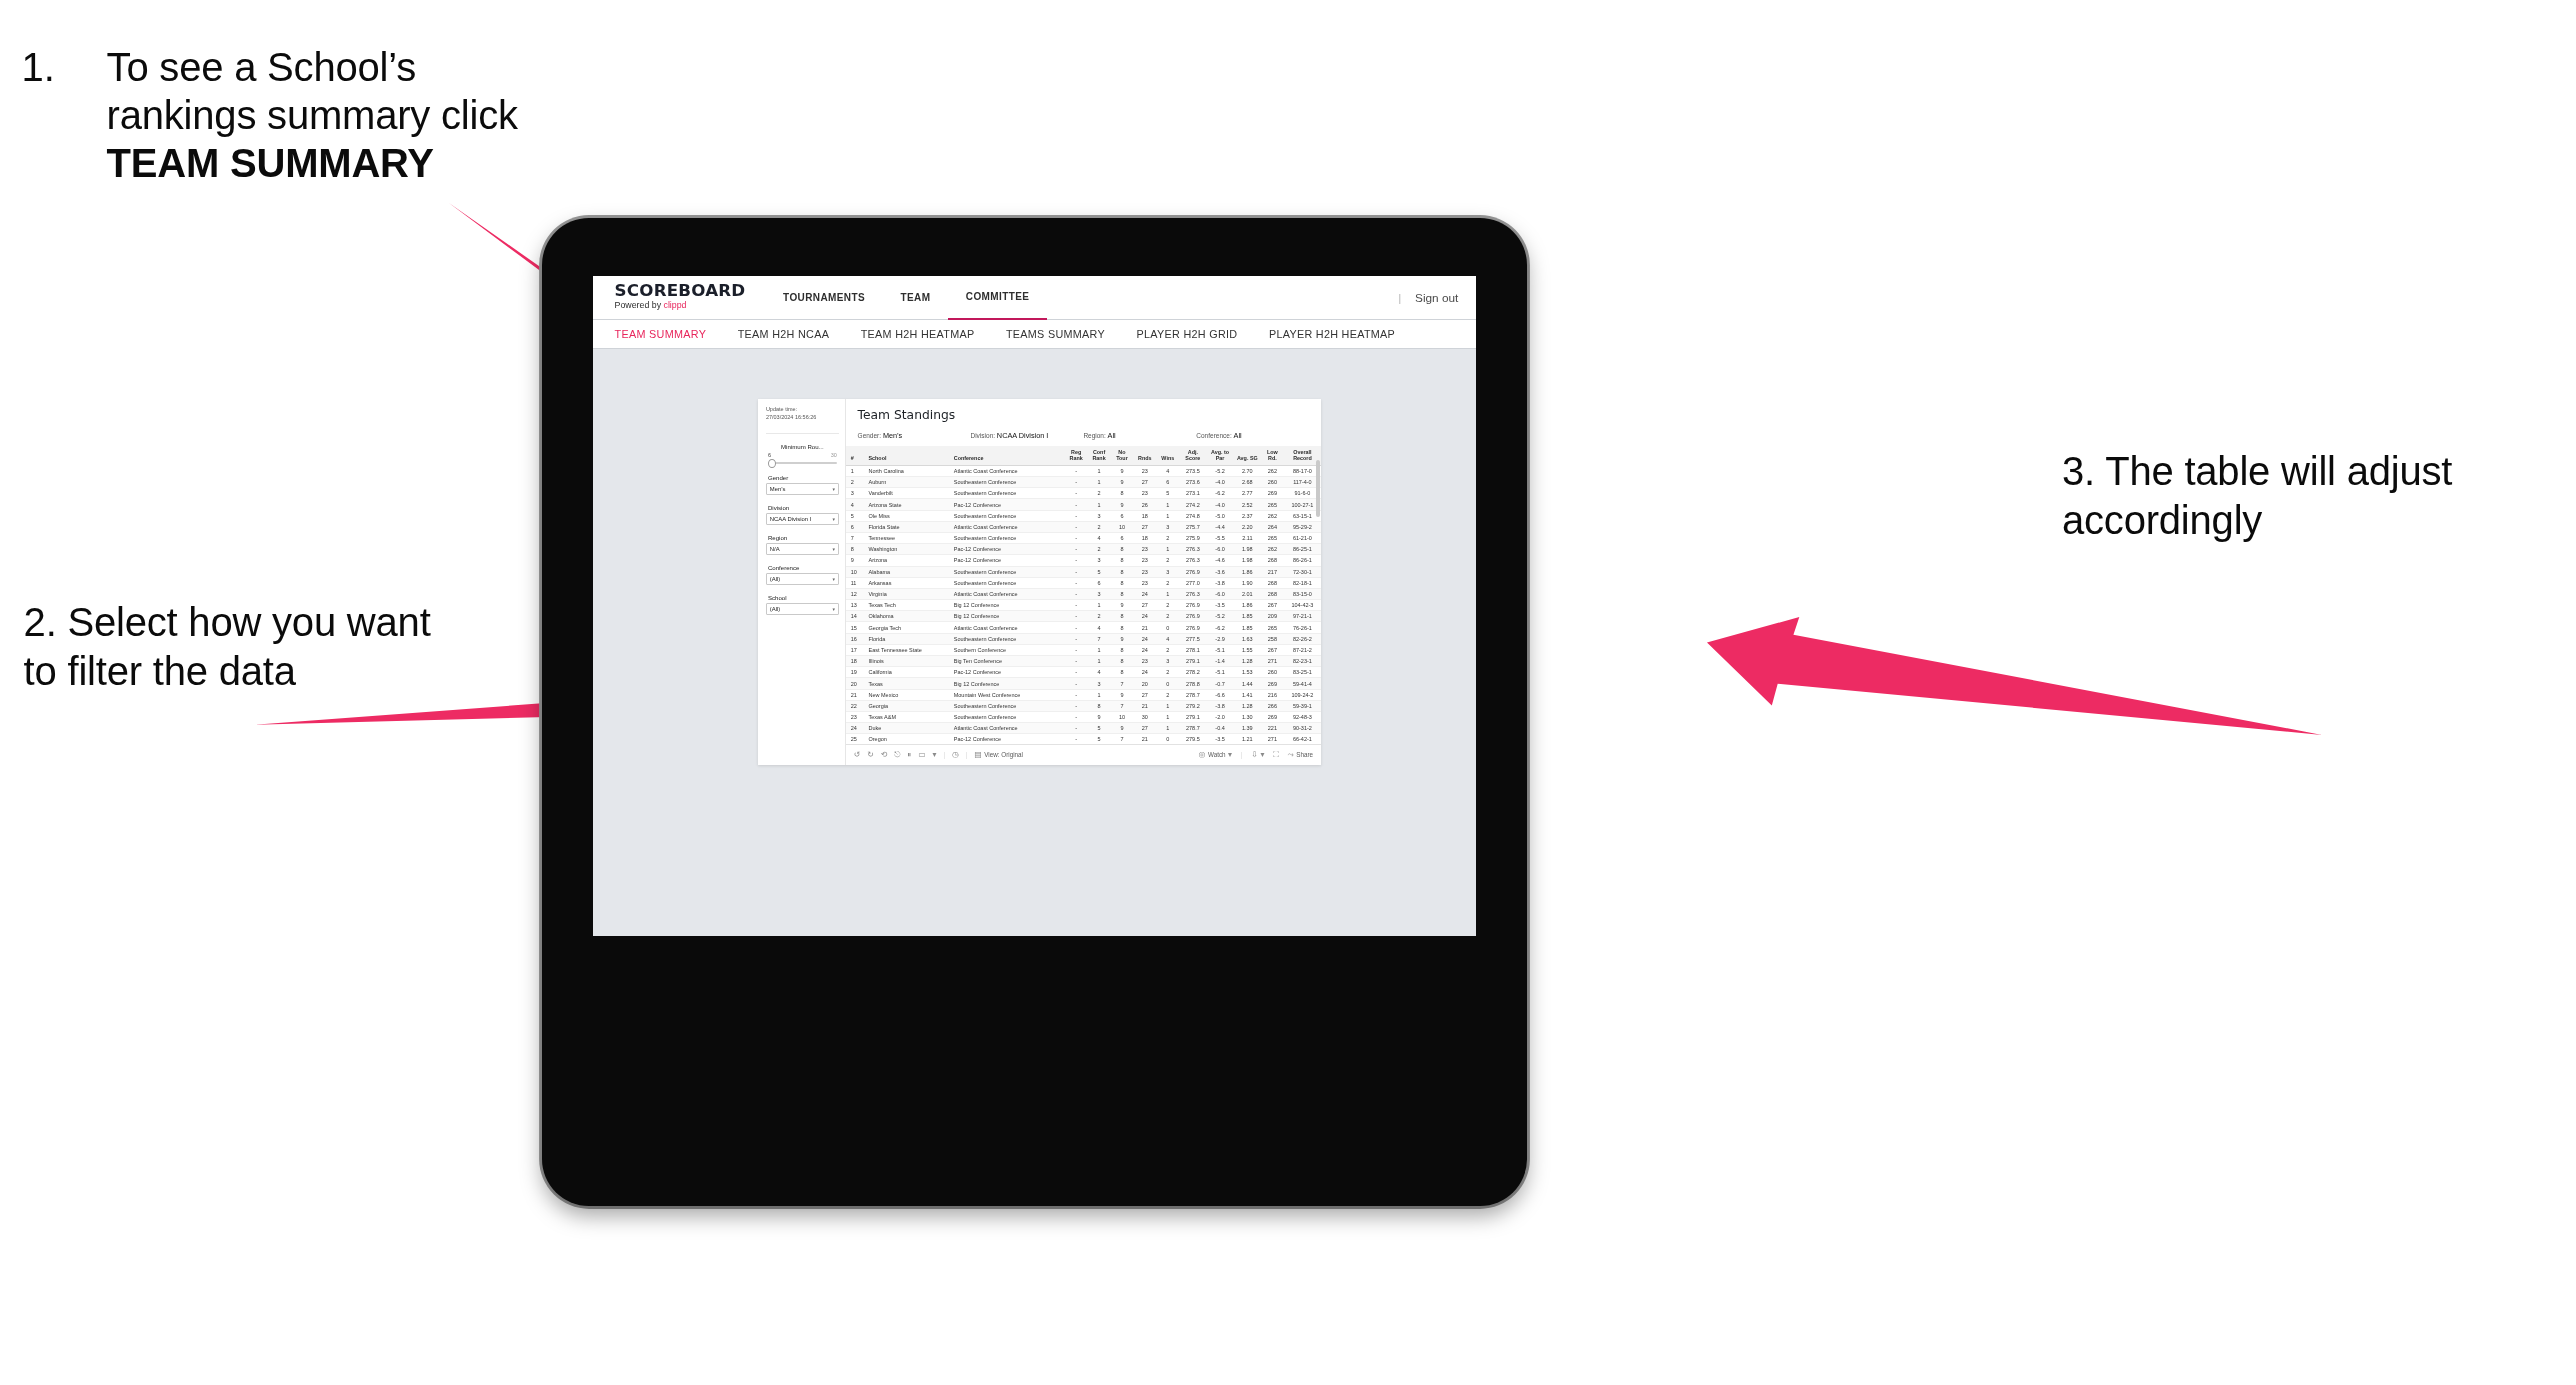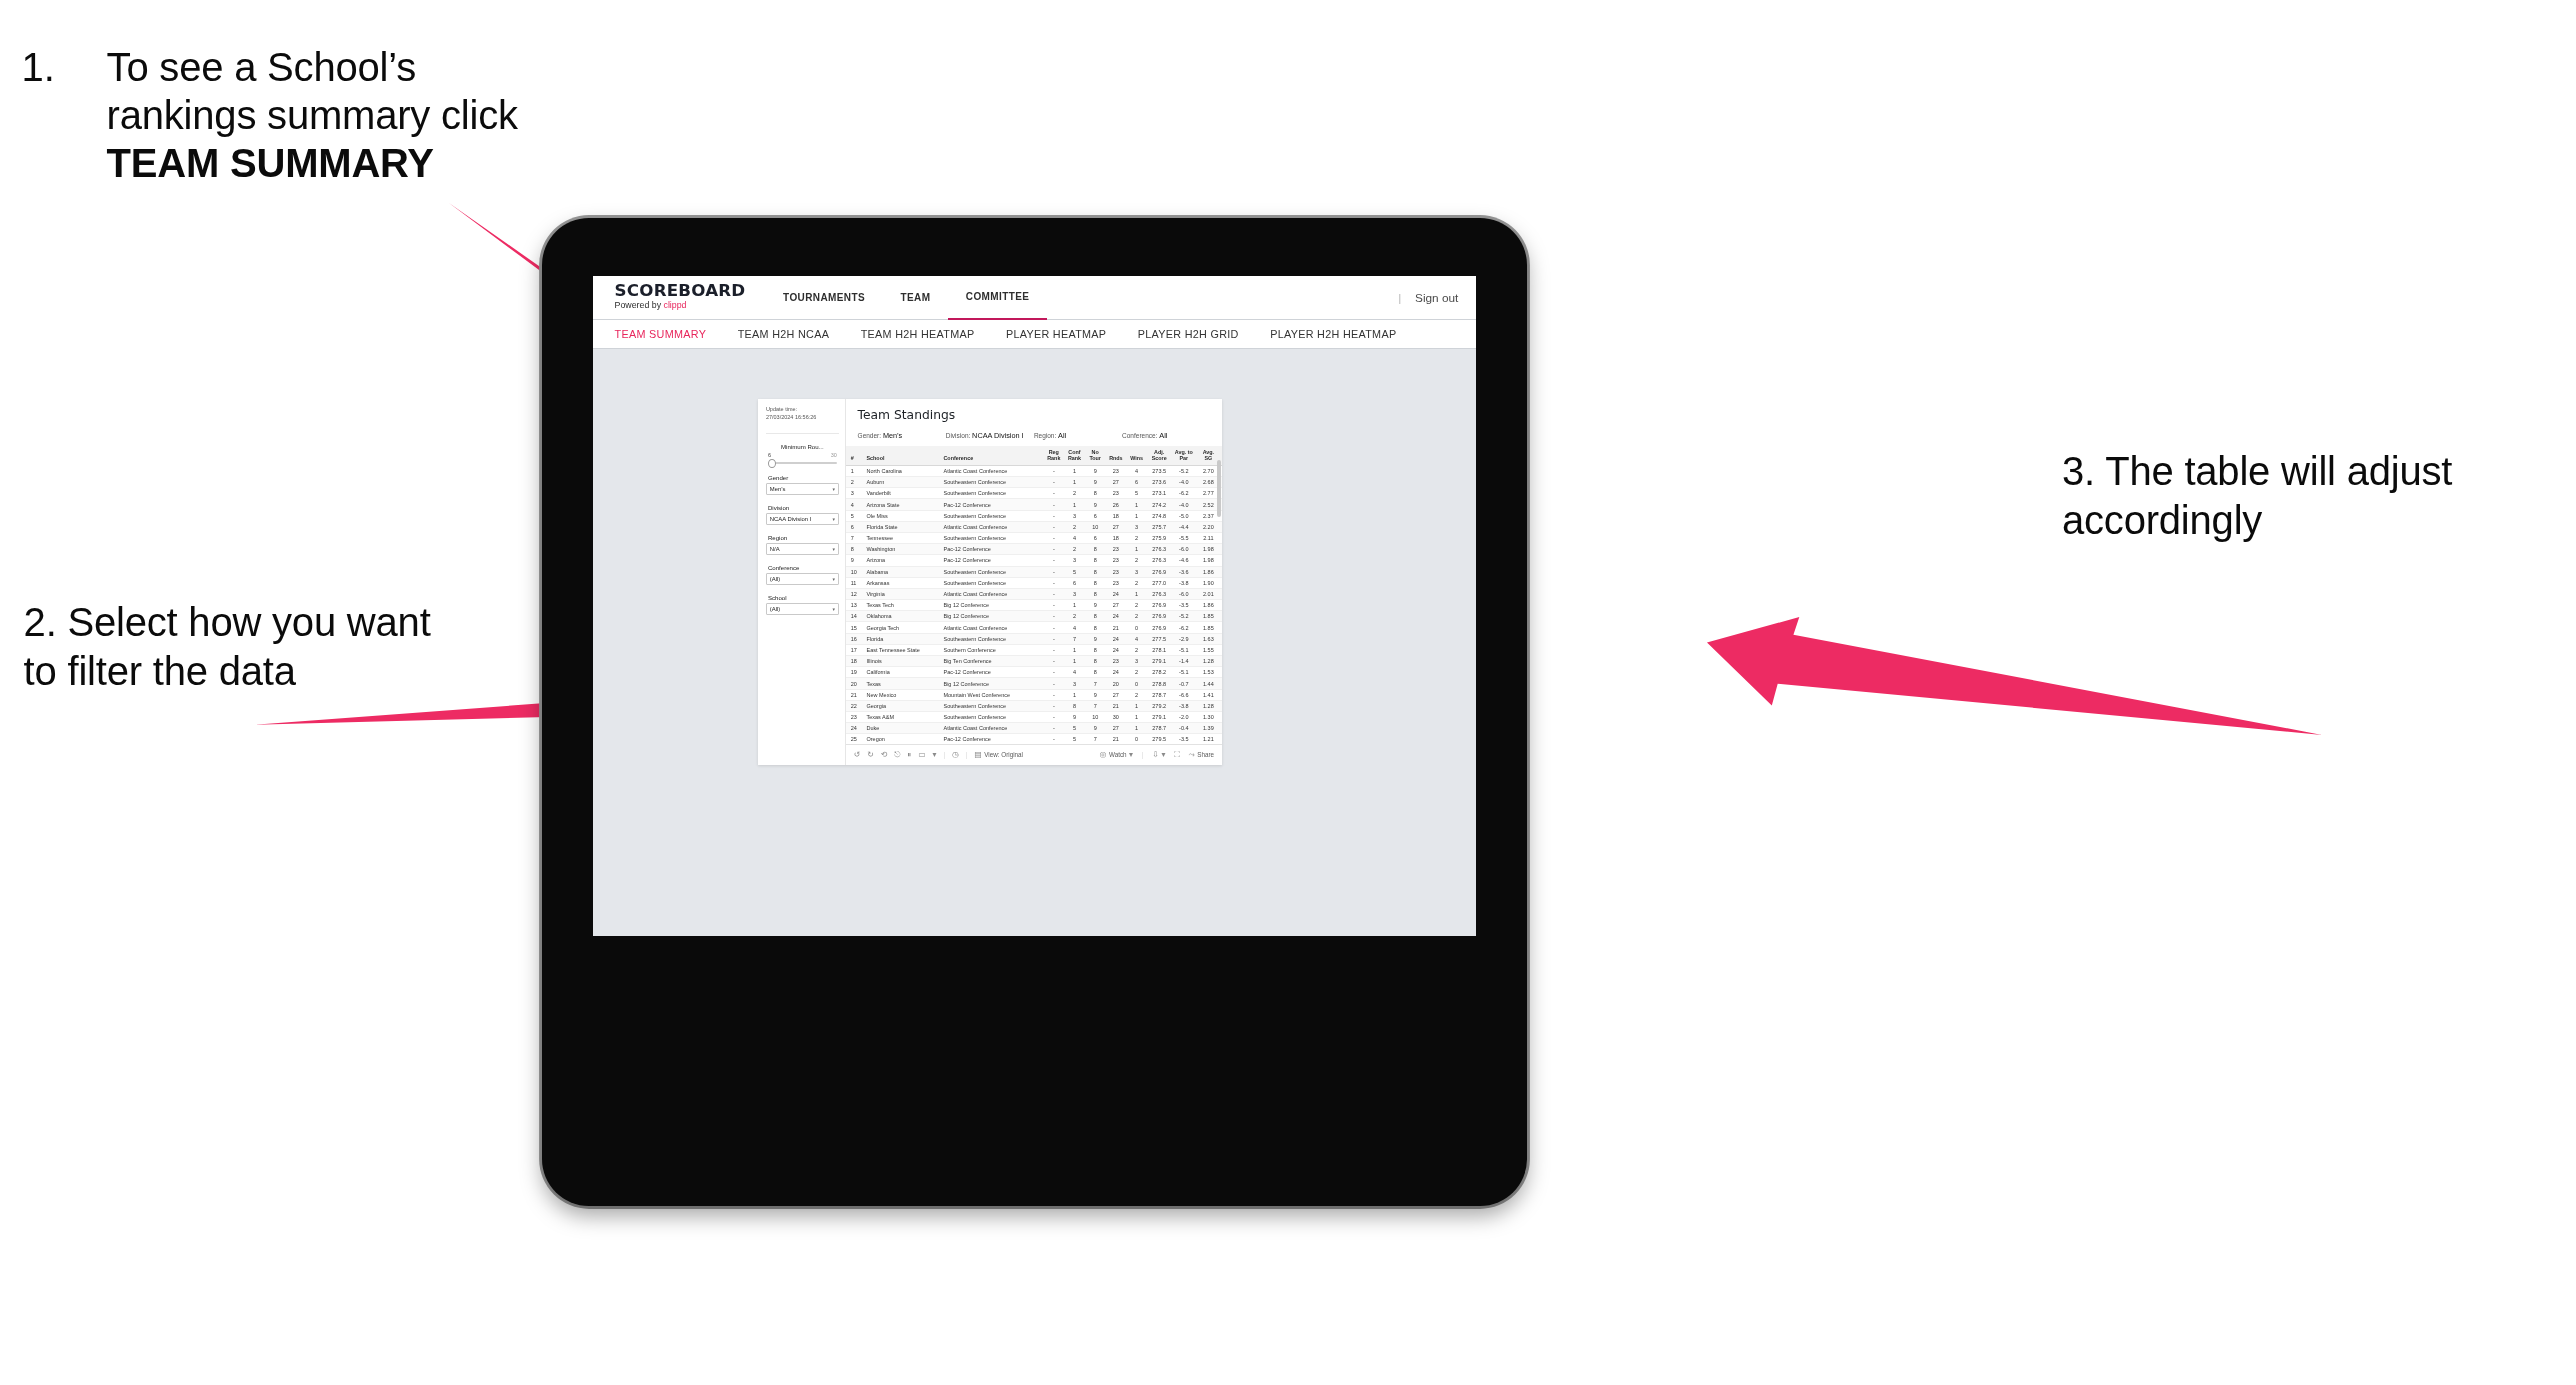--- a/index.html
+++ b/index.html
@@ -54,21 +54,21 @@
 
   
   #subnav{height:27.5px;background:#fff;border-top:1px solid #cfd3d8;border-bottom:1px solid #cfd3d8;
     display:flex;align-items:center;padding-left:21.6px;gap:0;}
   .subnav-item{font-size:10.8px;color:#333;letter-spacing:0.3px;padding:0 17.7px 0 0;margin-right:13.8px;cursor:pointer;}
   .subnav-item.active{color:#e8255c;}
 
   
   #dash-body{background:#e4e7eb;height:590px;position:relative;}
   #dash-card{
-    position:absolute;left:165px;top:50px;width:464px;height:366px;
+    position:absolute;left:165px;top:50px;width:563px;height:366px;
     background:#fff;box-shadow:0 1px 2.9px rgba(0,0,0,.12);
     display:flex;flex-direction:column;
   }
   #dash-inner{flex:1;display:flex;min-height:0;}
 
   
   #filters{width:73px;padding:7.9px 5.9px 0 7.9px;border-right:1px solid #e6e6e6;flex:0 0 auto;}
   #update-label{font-size:5.5px;color:#555;line-height:1.45;}
   #filters hr{border:0;border-top:1px solid #e8e8e8;margin:10.8px 0 8.8px 0;}
   .f-title{font-size:6.1px;color:#222;margin:0 0 2px 2px;font-weight:normal;}
@@ -165,21 +165,21 @@
     <div id="signout-wrap">
       <span id="signout-sep">|</span>
       <span>Sign out</span>
     </div>
   </div>
 
   <div id="subnav">
     <div class="subnav-item active">TEAM SUMMARY</div>
     <div class="subnav-item">TEAM H2H NCAA</div>
     <div class="subnav-item">TEAM H2H HEATMAP</div>
-    <div class="subnav-item">PLAYER HEATMAP</div>
+    <div class="subnav-item">TEAMS SUMMARY</div>
     <div class="subnav-item">PLAYER H2H GRID</div>
     <div class="subnav-item">PLAYER H2H HEATMAP</div>
   </div>
 
   <div id="dash-body">
     <div id="dash-card">
       <div id="dash-inner">
 
         <aside id="filters">
           <div id="update-label">

